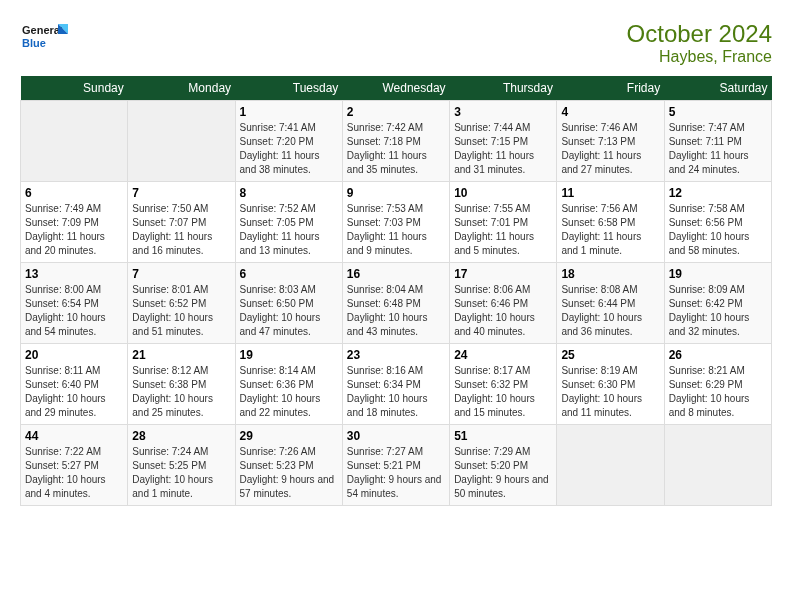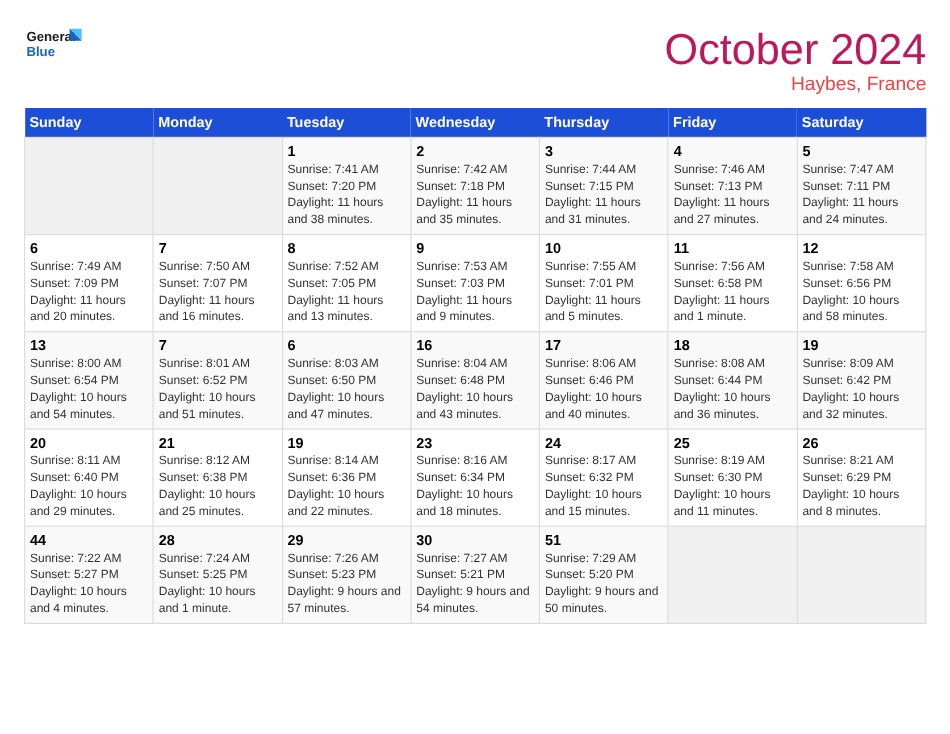--- a/index.html
+++ b/index.html
@@ -18,40 +18,40 @@
     }
     .logo {
       display: flex;
       align-items: center;
       gap: 4px;
     }
     .title-block {
       text-align: right;
     }
     .month-title {
-      font-size: 36px;
+      font-size: 24px;
       font-weight: 300;
-      color: #be185d;
+      color: #4d7c0f;
     }
     .location-title {
       font-size: 16px;
-      color: #ef4444;
+      color: #4d7c0f;
     }
     table {
       width: 100%;
       border-collapse: collapse;
       font-size: 11px;
     }
     thead th {
-      background-color: #1d4ed8;
+      background-color: #14532d;
       color: #fff;
       padding: 5px 4px;
-      text-align: left;
+      text-align: right;
       font-size: 12px;
-      font-weight: bold;
+      font-weight: normal;
     }
     tbody td {
       border: 1px solid #ddd;
       vertical-align: top;
       padding: 4px;
       width: calc(100% / 7);
       min-height: 80px;
       background: #fff;
     }
     tbody tr:nth-child(odd) td {

